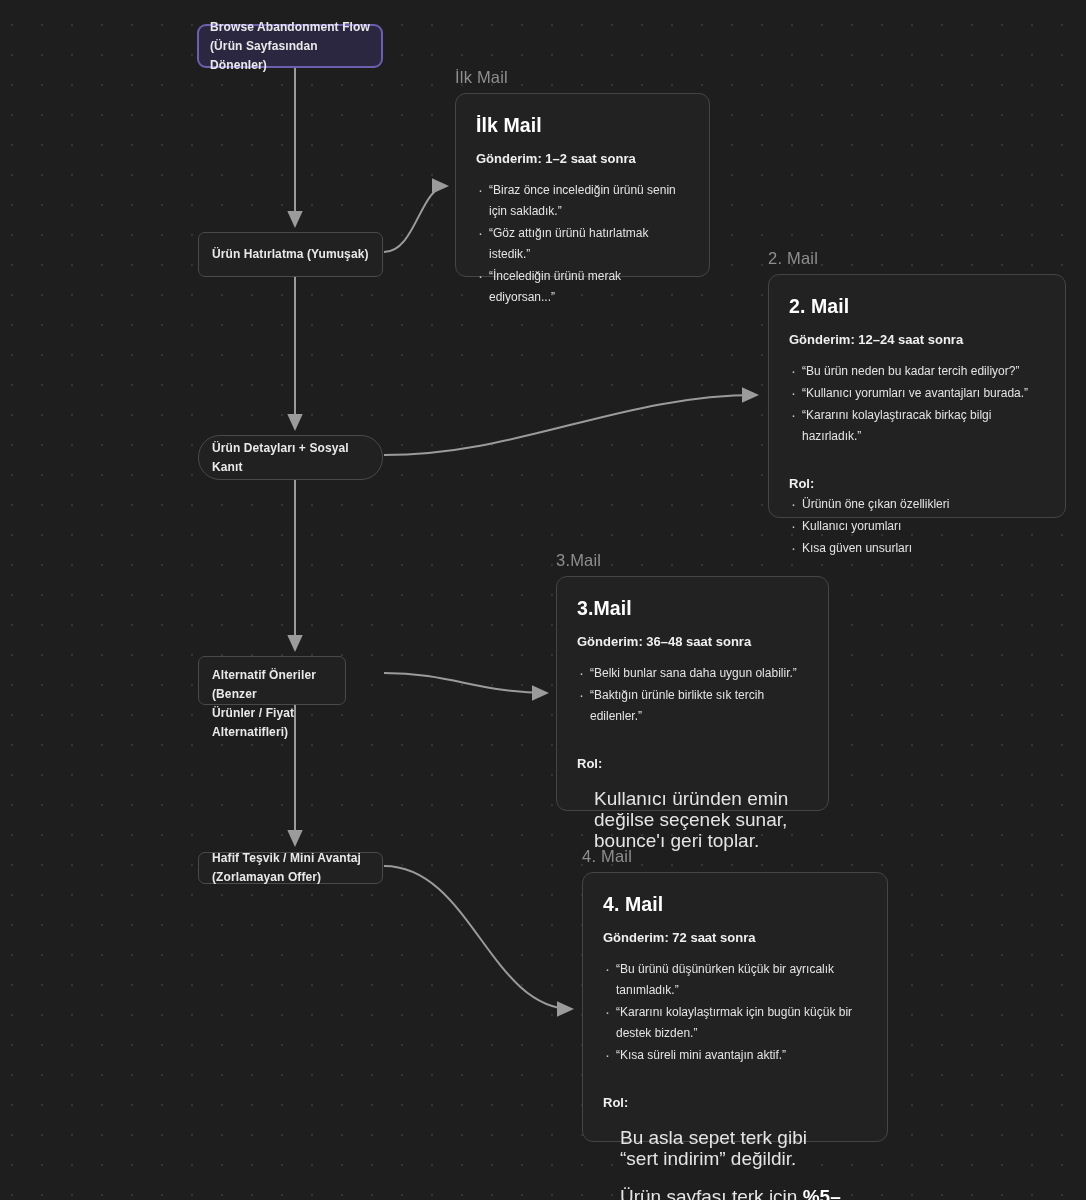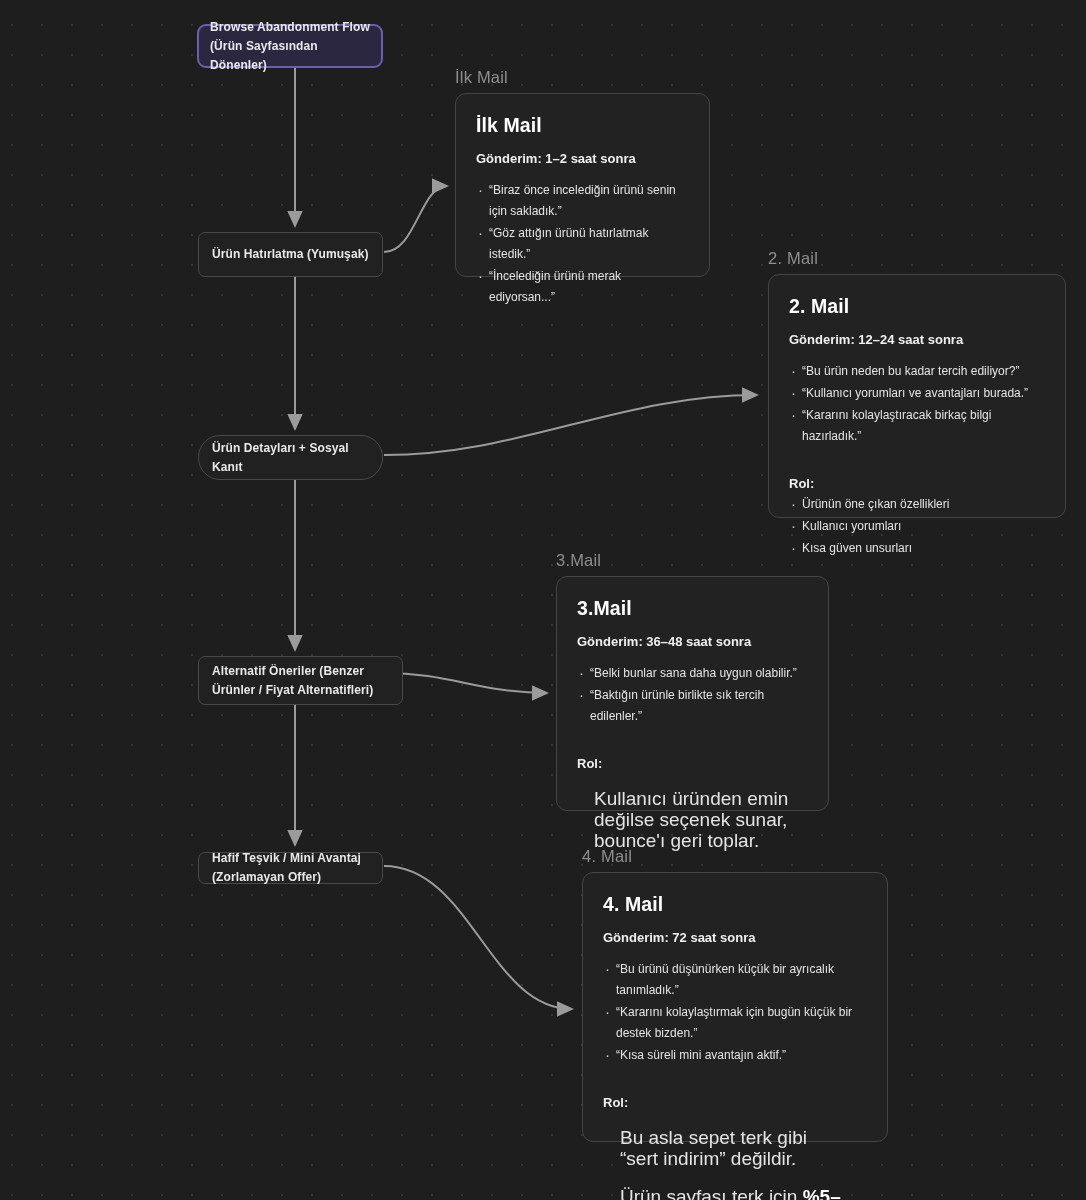--- a/index.html
+++ b/index.html
@@ -139,21 +139,21 @@
   </div>
 
   <div class="node" style="left:198px; top:232px; width:185px; height:45px; display:flex; align-items:center;">
     <span>Ürün Hatırlatma (Yumuşak)</span>
   </div>
 
   <div class="node" style="left:198px; top:435px; width:185px; height:45px; display:flex; align-items:center;border-radius:22px;">
     <span>Ürün Detayları + Sosyal Kanıt</span>
   </div>
 
-  <div class="node" style="left:198px; top:656px; width:205px; height:49px; display:flex; flex-direction:column; justify-content:center;">
+  <div class="node" style="left:198px; top:656px; width:148px; height:49px; display:flex; flex-direction:column; ">
     <div>Alternatif Öneriler (Benzer</div>
     <div>Ürünler / Fiyat Alternatifleri)</div>
   </div>
 
   <div class="node" style="left:198px; top:852px; width:185px; height:32px; display:flex; flex-direction:column; justify-content:center;">
     <div>Hafif Teşvik / Mini Avantaj</div>
     <div>(Zorlamayan Offer)</div>
   </div>
 
   <div class="group-label" style="left:455px; top:68px;">İlk Mail</div>

